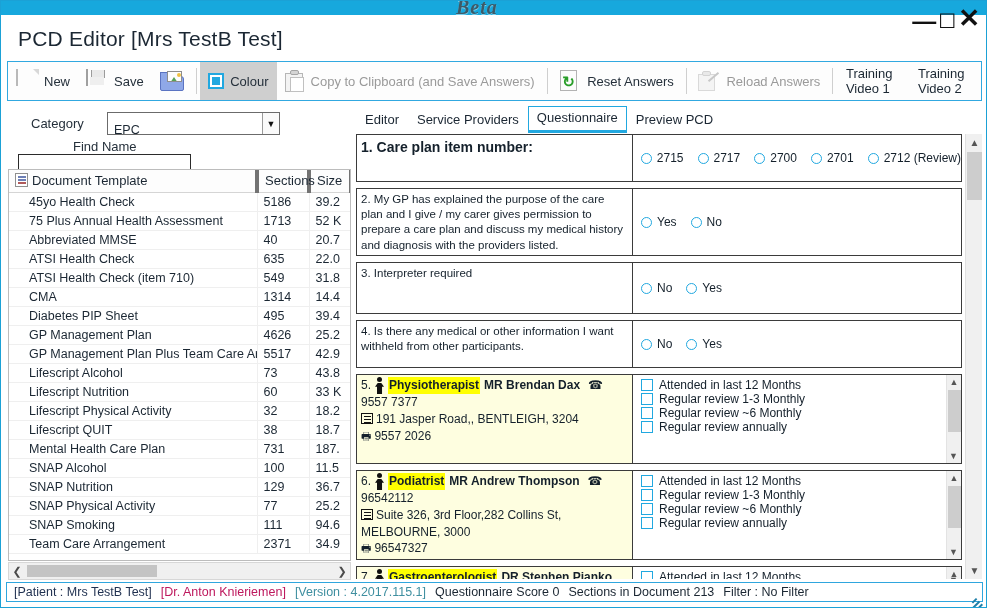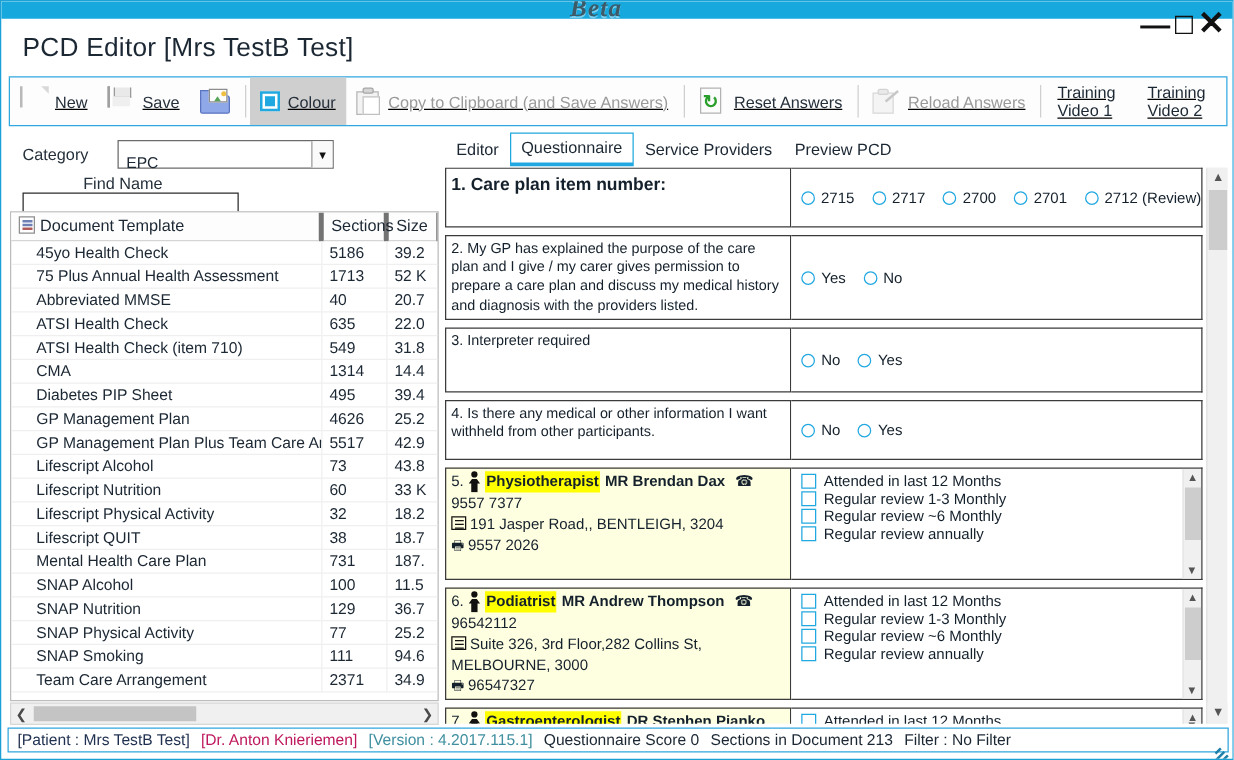--- a/index.html
+++ b/index.html
@@ -48,21 +48,21 @@
     font-size: 21px; color: #1b2733; letter-spacing: .2px;
     white-space: nowrap;
   }
 
   
   .toolbar {
     position: absolute; left: 6px; top: 60px;
     width: 975px; height: 40px;
     border: 1px solid #31a8e0;
     background: #fdfdfd;
-    display: flex; align-items: center; text-decoration: underline;
+    display: flex; align-items: center;
   }
   .tb-item {
     display: flex; align-items: center; gap: 6px;
     height: 38px; padding: 0 8px;
     font-size: 13px; color: #25303b; white-space: nowrap;
   }
   .tb-item.pressed { background: #cfcfcf; }
   .tb-item.disabled { color: #9a9a9a; }
   .tb-sep { width: 1px; height: 26px; background: #cfcfcf; margin: 0 4px; }
   .tb-label { line-height: 1; }
@@ -155,21 +155,21 @@
   }
   .tv-link { color: #1b2733; padding: 0 9px; font-size: 13px; }
 
   
   .cat-row, .find-row {
     position: absolute; display: flex; align-items: center;
   }
   .cat-row { left: 17px; top: 111px; }
   .find-row { left: 17px; top: 138px; flex-direction: column; }
   .field-label {
-    width: 76px; font-size: 13px; color: #25303b;
+    width: 76px; font-size: 13px; color: #25303b; margin-left: 13px;
   }
   .combo {
     width: 173px; height: 23px; border: 1px solid #6b6b6b; background:#fff;
     display: flex; align-items: center; position: relative;
   }
   .combo .val { font-size: 12.5px; color:#1b2733; padding-left: 6px; margin-top: 13px; }
   .combo .arrowbox {
     position:absolute; right:0; top:0; width:17px; height:21px;
     border-left:1px solid #9a9a9a; background:#fafafa;
     display:flex;align-items:center;justify-content:center;
@@ -547,22 +547,22 @@
   <div class="hscroll">
     <span class="arrow">❮</span>
     <span class="track">
         <span class="thumb"></span>
       </span>
     <span class="arrow">❯</span>
   </div>
 
   <div class="tabs" id="tabs">
       <div class="tab">Editor</div>
+      <div class="tab">Service Providers</div>
       <div class="tab active">Questionnaire</div>
-      <div class="tab">Service Providers</div>
       <div class="tab">Preview PCD</div>
     </div>
 
   <div class="q-panel">
     <div class="q-list" id="q-list">
         <div class="q-row">
           <div class="q-text big" style="height: 48px;"><span class="qnum">1. </span><span class="qbody-big">Care plan item number:</span></div>
           <div class="q-ans">
             <label class="radio">
               <span class="dot"></span>

